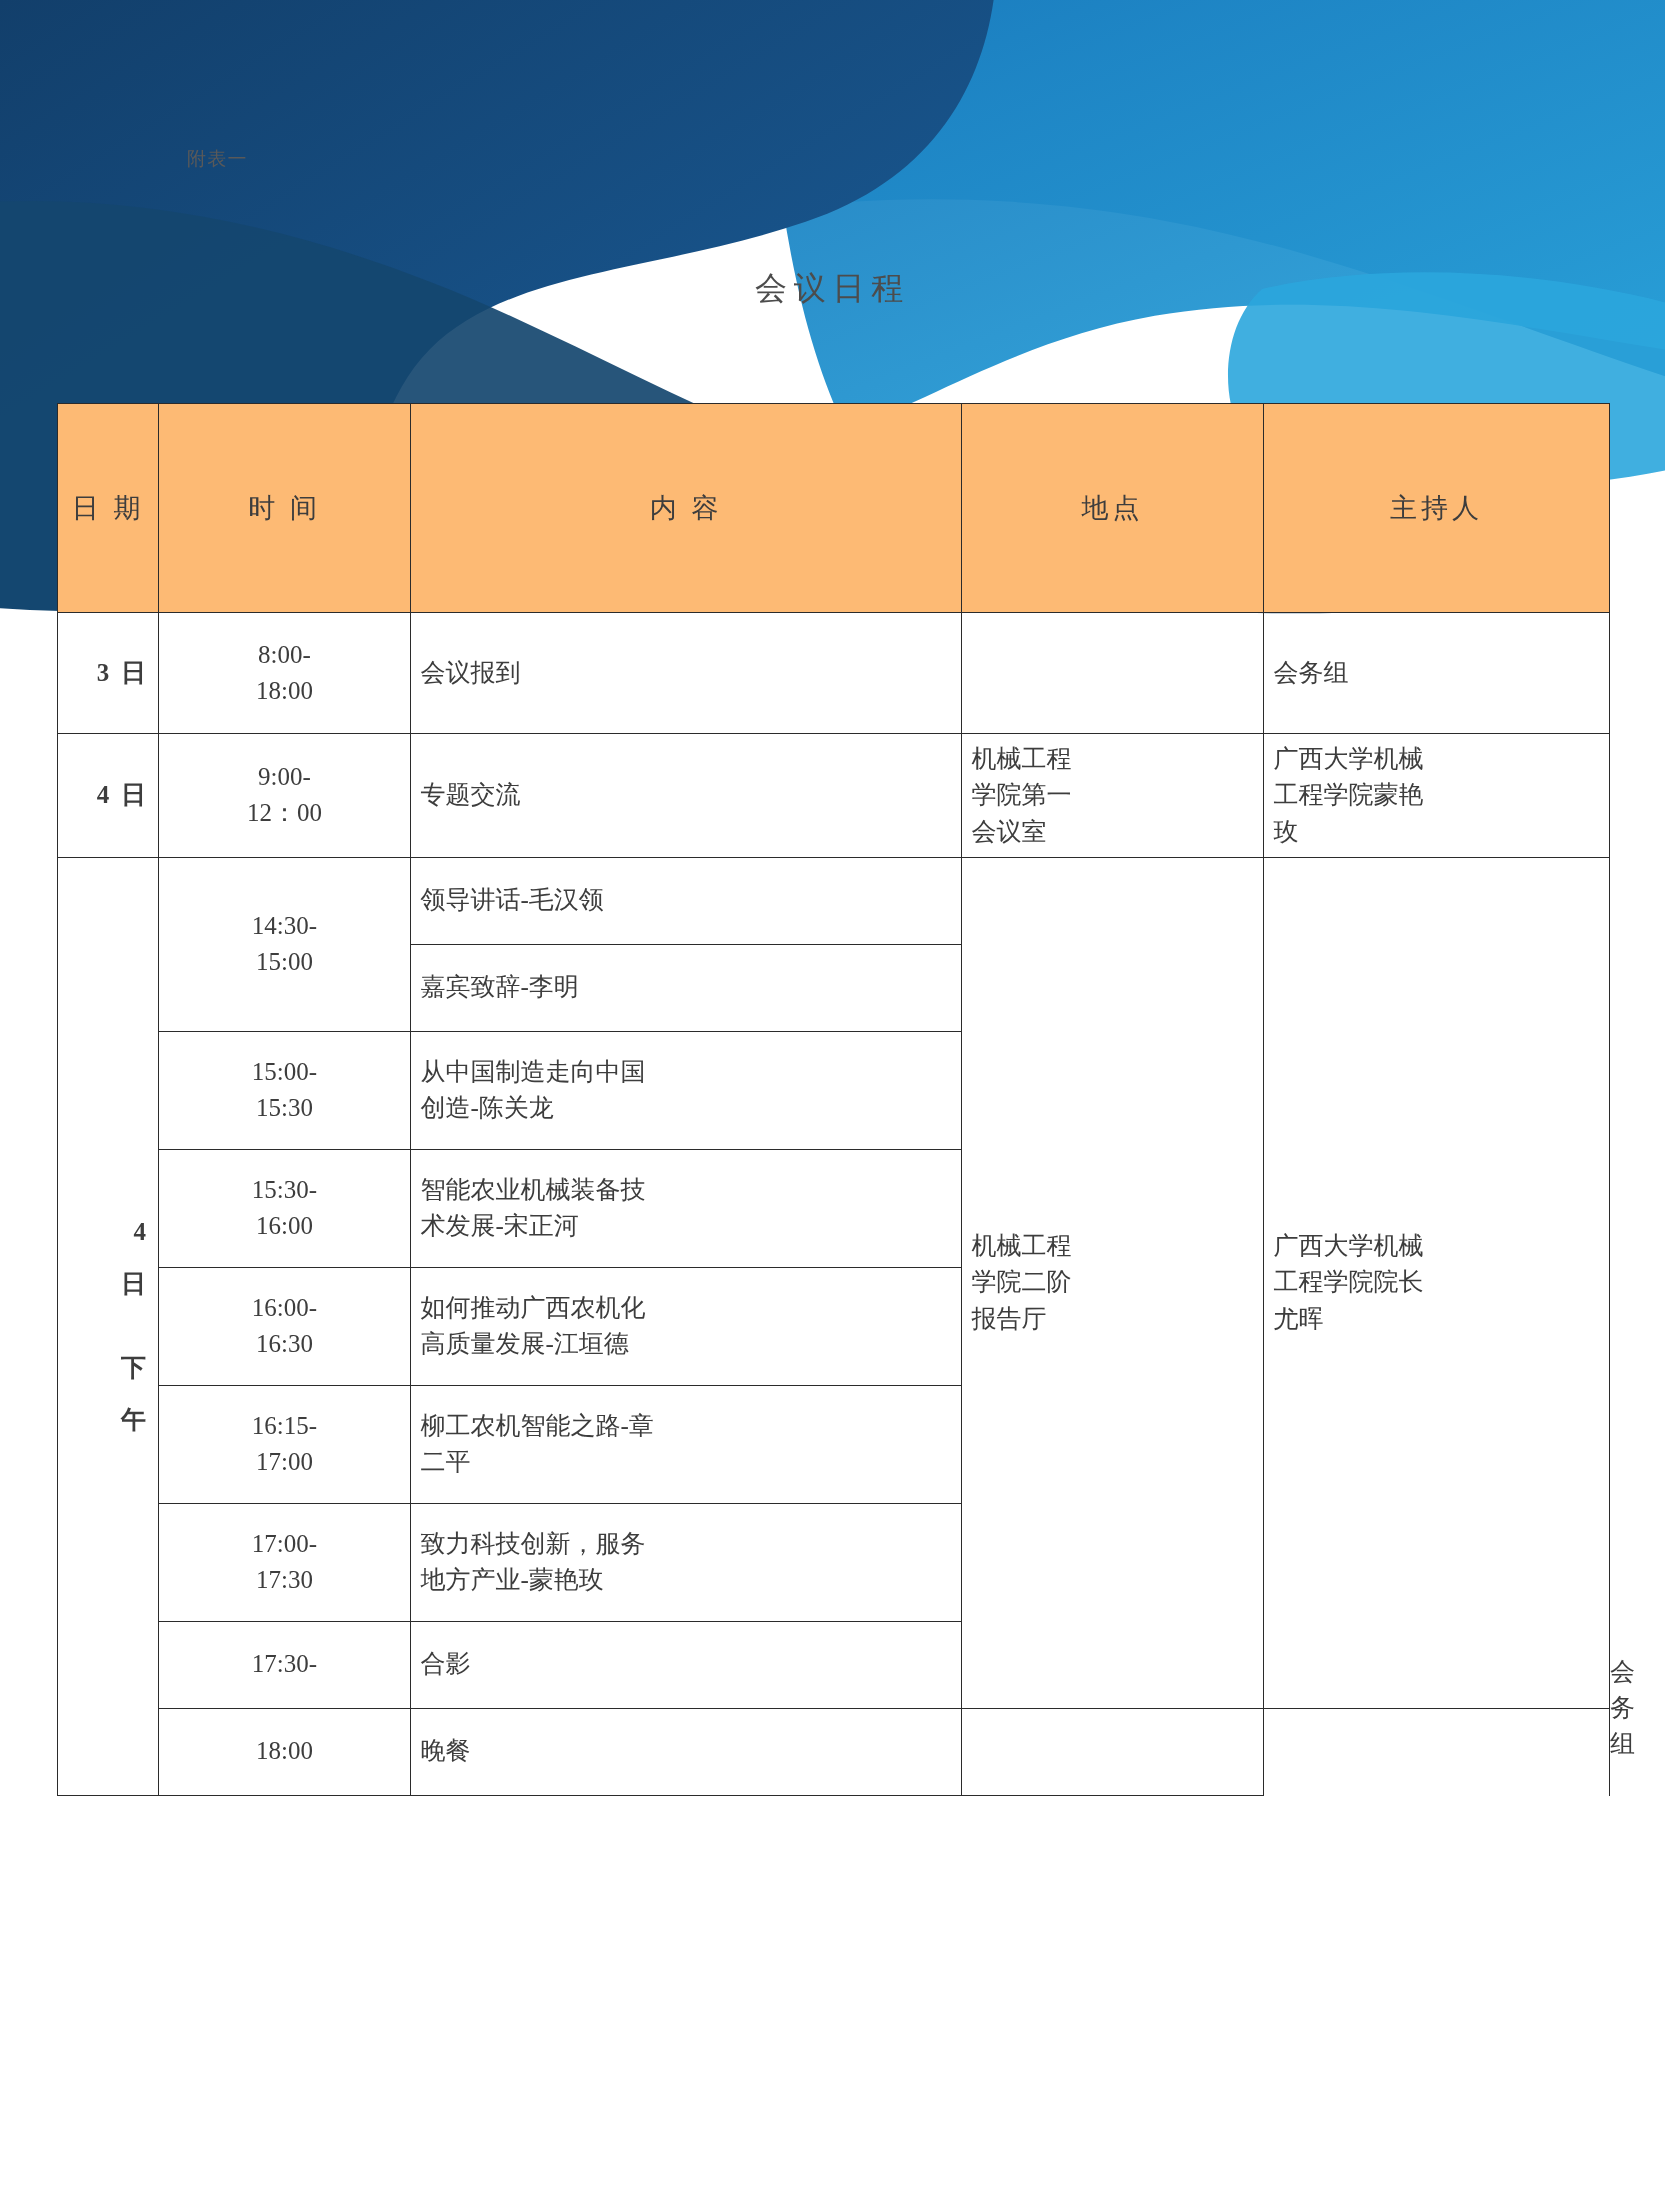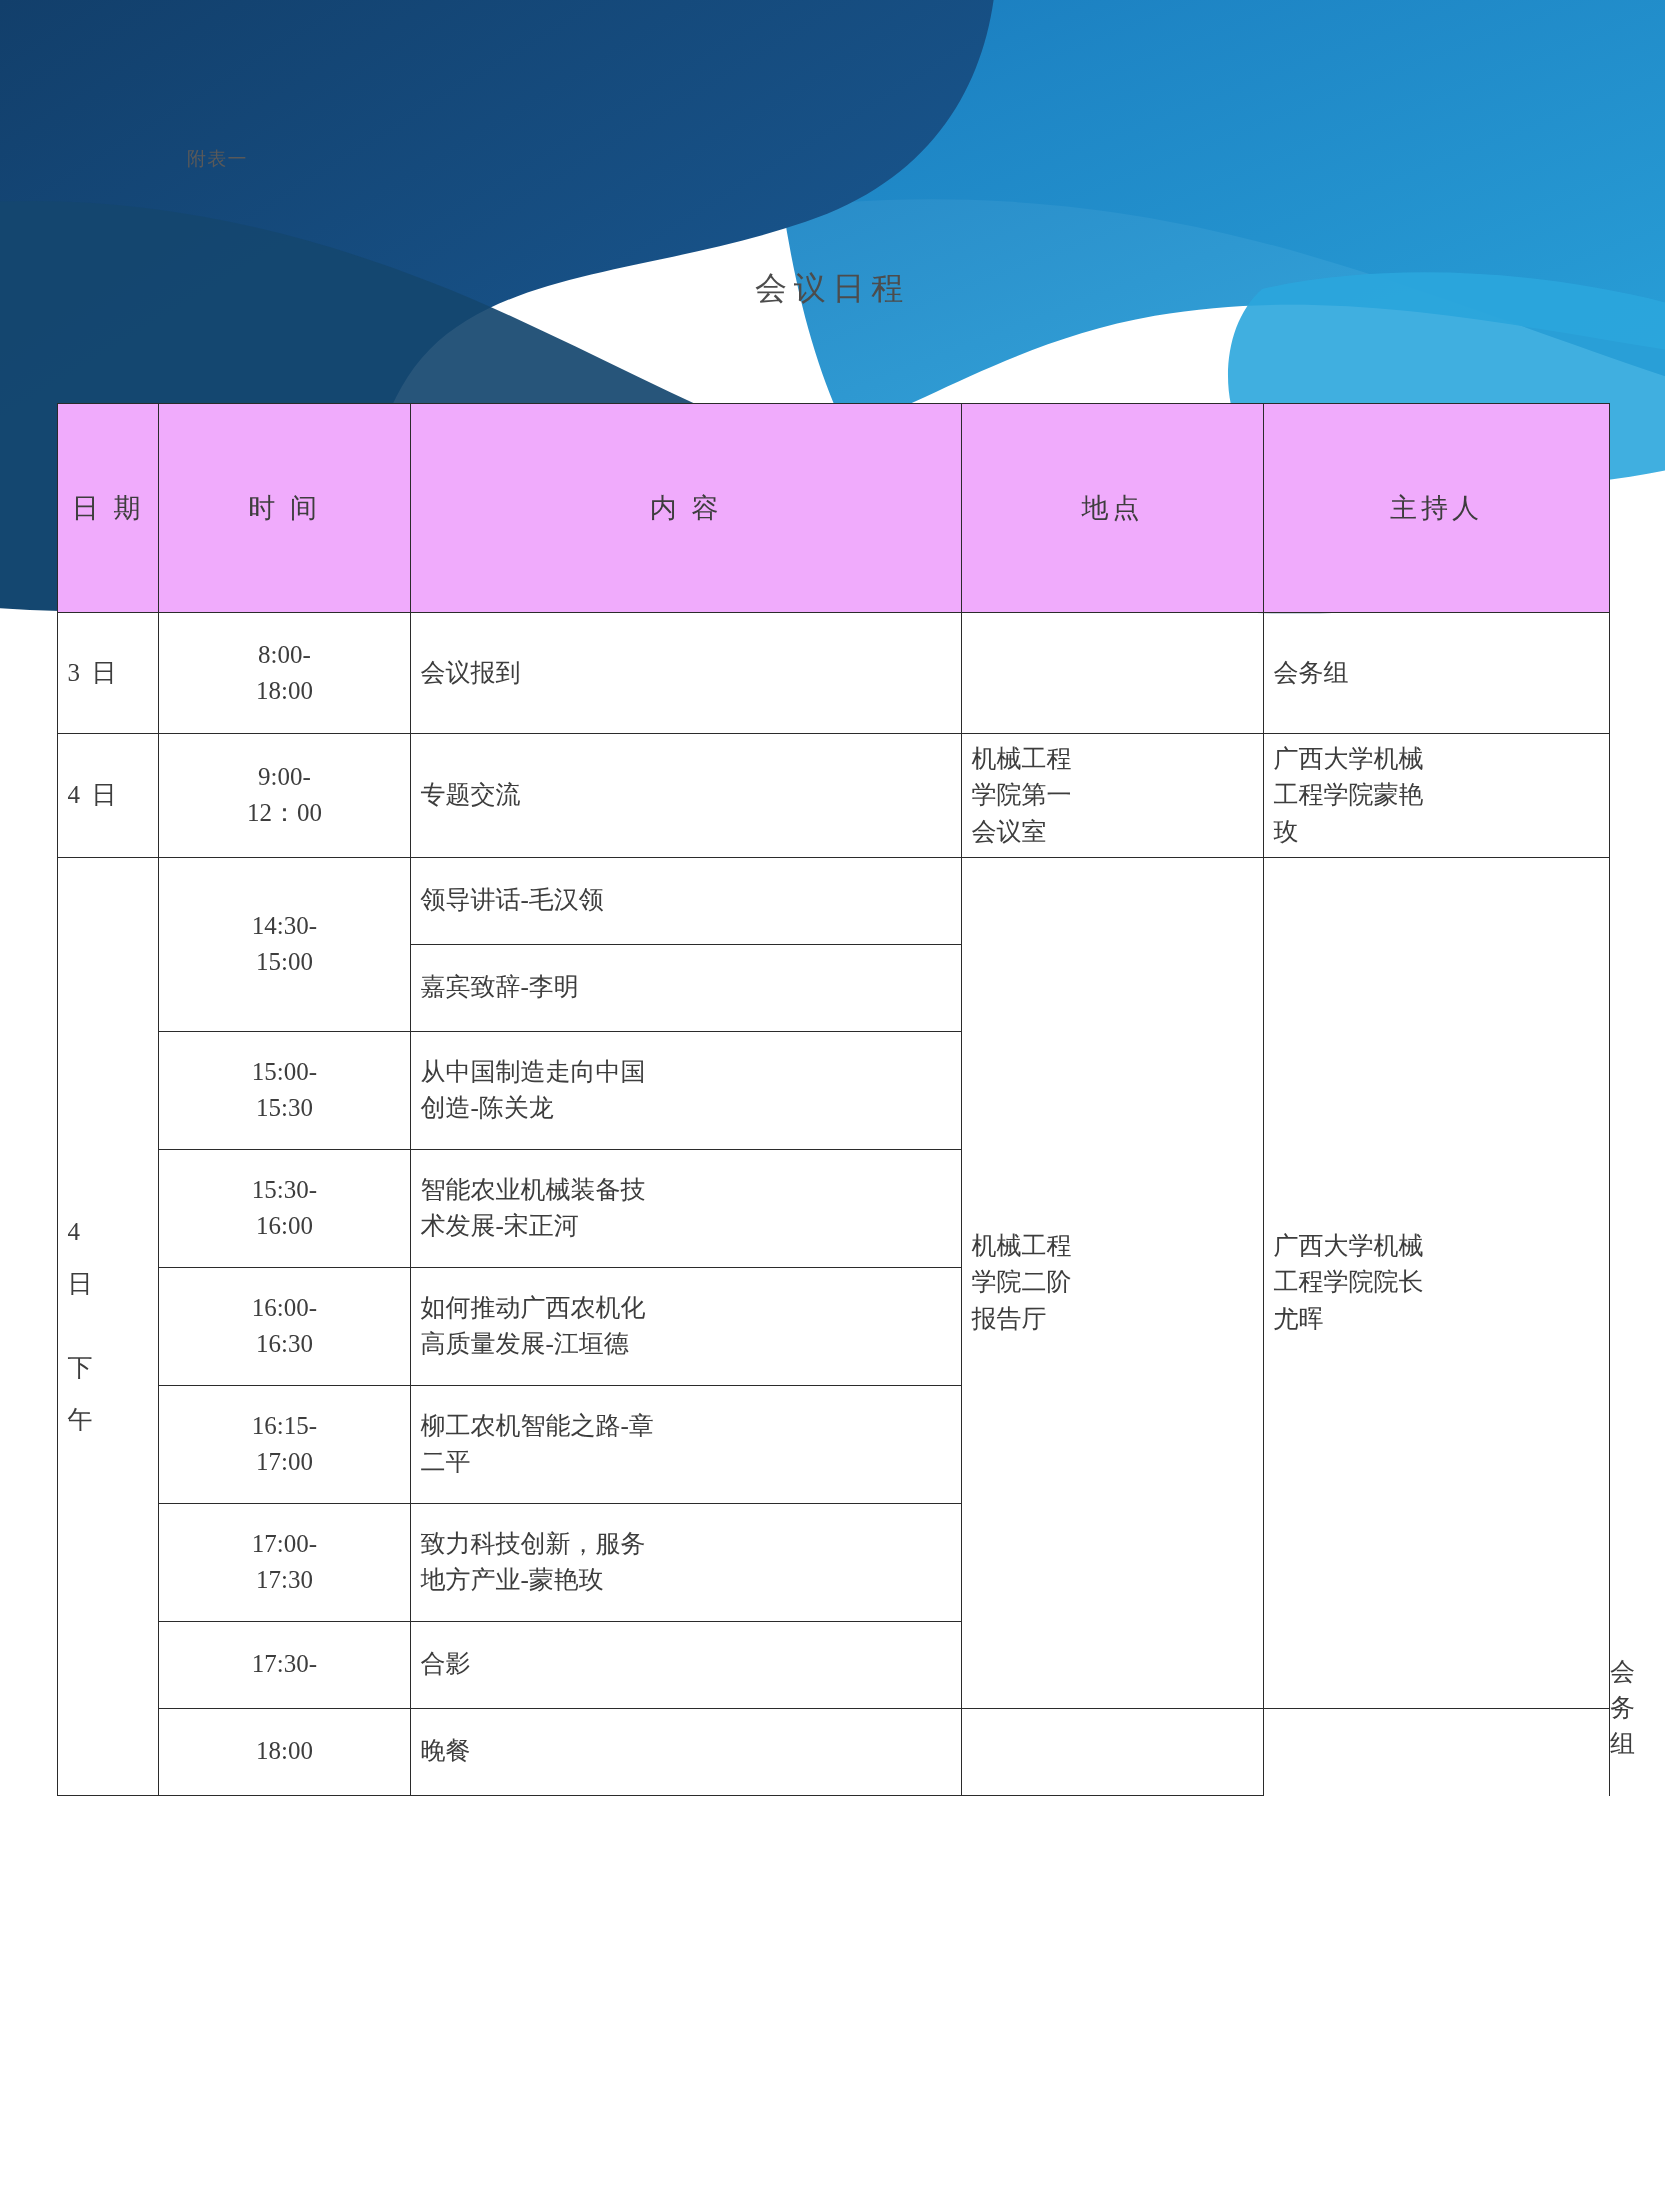--- a/index.html
+++ b/index.html
@@ -73,42 +73,43 @@
     border: 1.3px solid #2b2b2b;
     vertical-align: middle;
     padding: 6.7px 9.4px;
     font-size: 25px;
     line-height: 1.45;
     color: #3d3d3d;
     font-weight: normal;
     font-family: "Liberation Serif", "DejaVu Serif", serif;
   }
   table.agenda thead th {
-    background: #f0abfc;
+    background: #fdba74;
     text-align: center;
     height: 195px;
     font-size: 27px;
     letter-spacing: 4px;
   }
   .col-date   { width: 101px; }
   .col-time   { width: 252px; }
   .col-content{ width: 551px; }
   .col-place  { width: 302px; }
   .col-host   { width: 346px; }
 
   td.c-date {
     text-align: left;
     padding-left: 14.8px;
     letter-spacing: 2.7px;
     font-size: 25.5px;
     line-height: 1.9;
   }
   td.c-date.vert {
-    text-align: left;
+    text-align: right;
     line-height: 2.1;
+    font-weight: bold;
   }
   td.c-time {
     text-align: center;
     line-height: 1.9;
     font-size: 25.5px;
     margin-left: 48px;
   }
   td.c-content {
     text-align: left;
     font-size: 25.5px;

